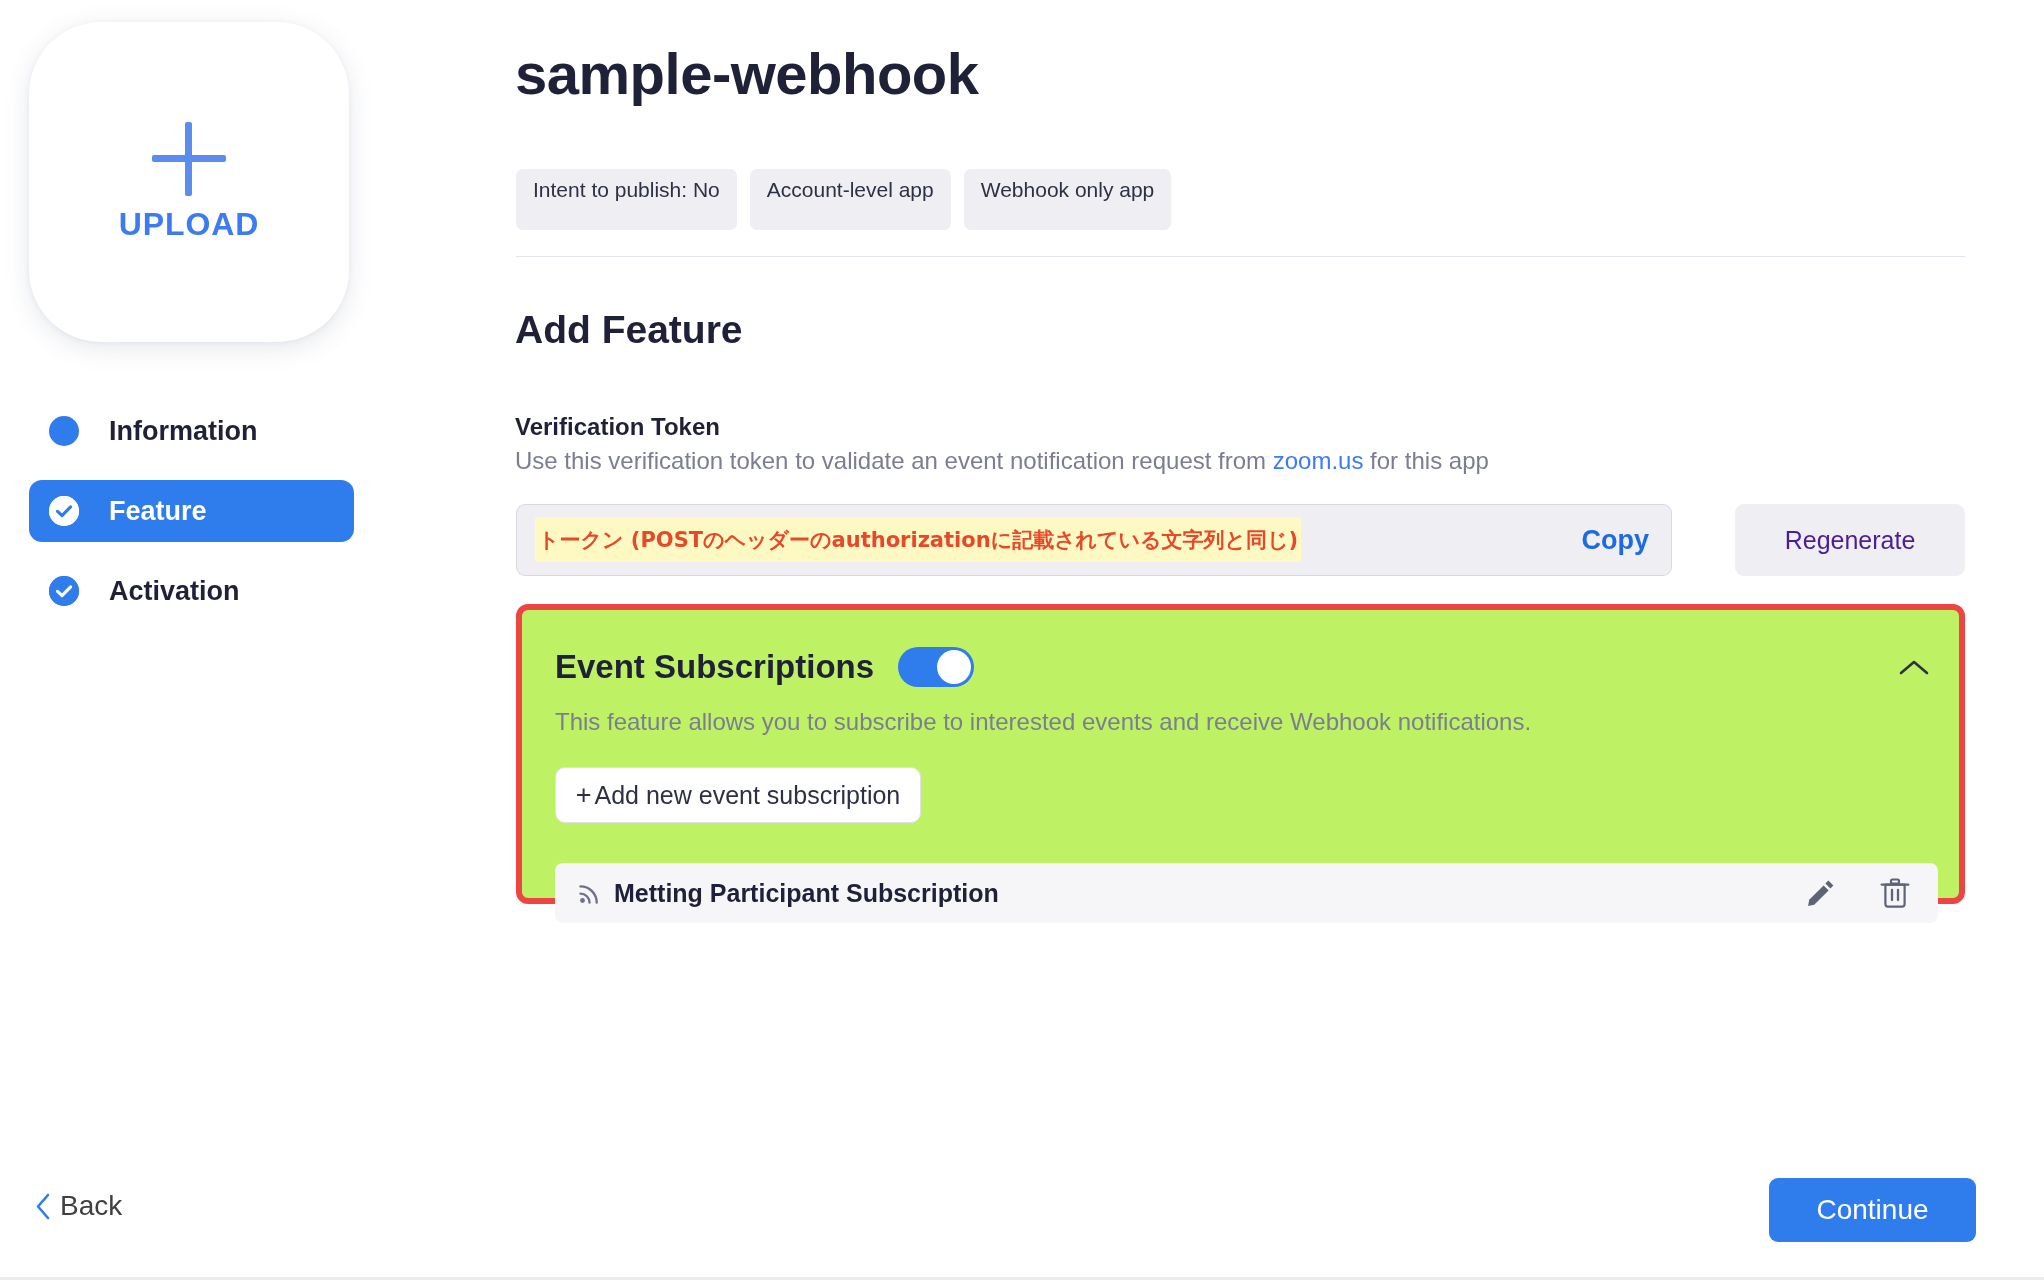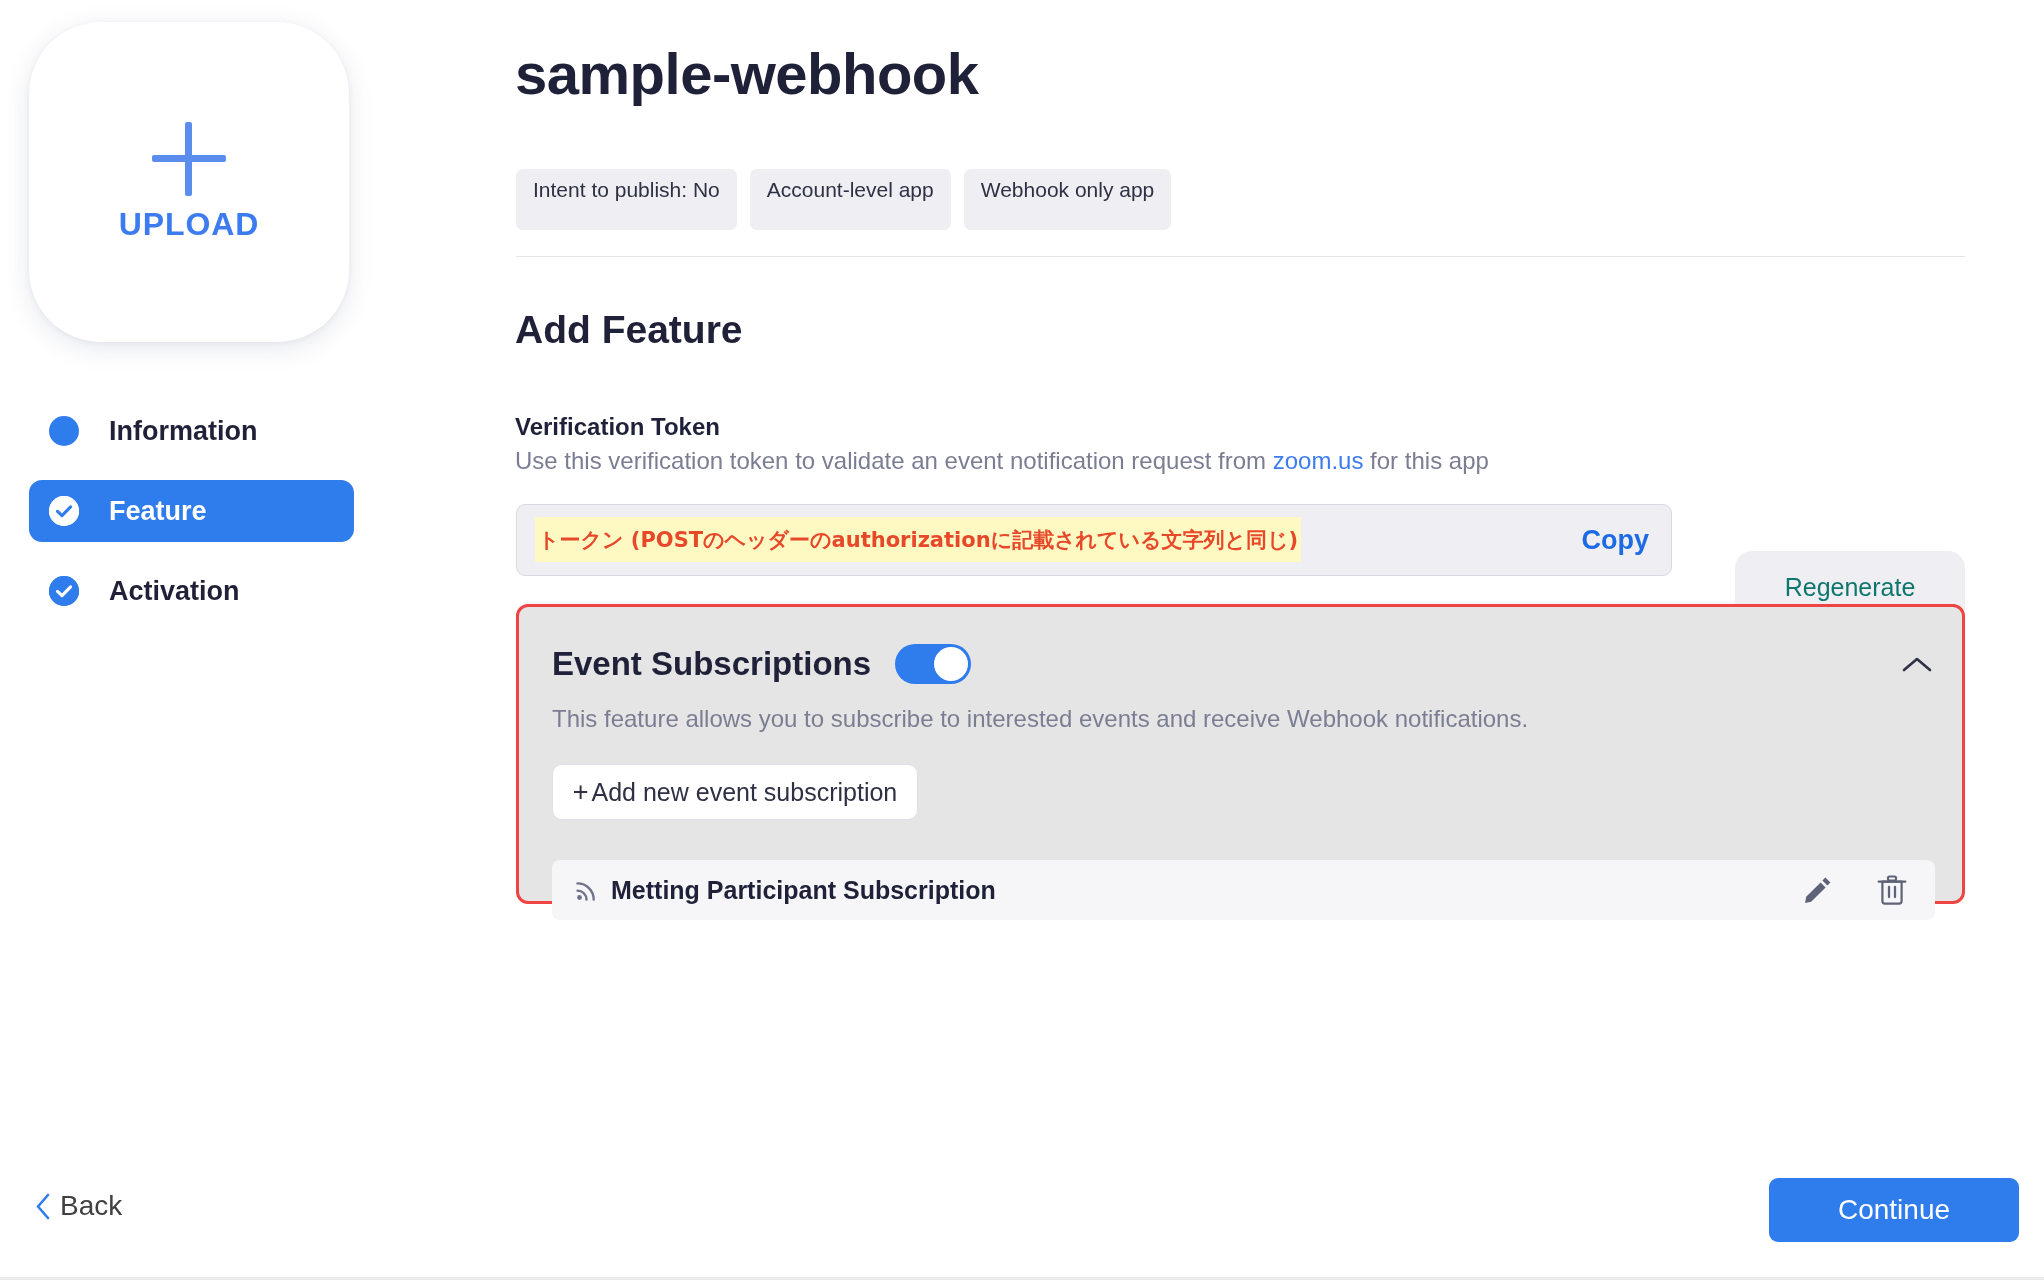--- a/index.html
+++ b/index.html
@@ -222,38 +222,37 @@
     cursor: pointer;
   }
   .regen-btn {
     position: absolute;
     left: 1219px;
     top: 0;
     width: 230px;
     height: 72px;
     background: #eeeef3;
     border: none;
-    border-radius: 17px;
+    border-radius: 9px;
     font-size: 25px;
-    color: #0f766e;
+    color: #4c1d95;
     font-family: inherit;
     cursor: pointer;
-    margin-top: 47px;
   }
 
   
   .card {
     position: absolute;
     left: 126px;
     top: 604px;
     width: 1449px;
     height: 300px;
-    border: 3px solid #ef4444;
+    border: 6px solid #ef4444;
     border-radius: 12px;
-    background: #e5e5e5;
+    background: #bef264;
   }
   .card-head {
     position: absolute;
     left: 33px;
     top: 37px;
     display: flex;
     align-items: center;
   }
   .card-title {
     font-size: 33px;
@@ -353,21 +352,21 @@
     font-size: 28px;
     cursor: pointer;
     background: none; border: none;
     font-family: inherit;
   }
   .back-btn .chev { margin-right: 9px; display:flex; }
   .continue-btn {
     position: absolute;
     left: 1769px;
     top: 1178px;
-    width: 250px;
+    width: 207px;
     height: 64px;
     background: #2f7ced;
     color: #ffffff;
     font-size: 28px;
     border: none;
     border-radius: 9px;
     cursor: pointer;
     font-family: inherit;
   }
   .bottom-rule {

